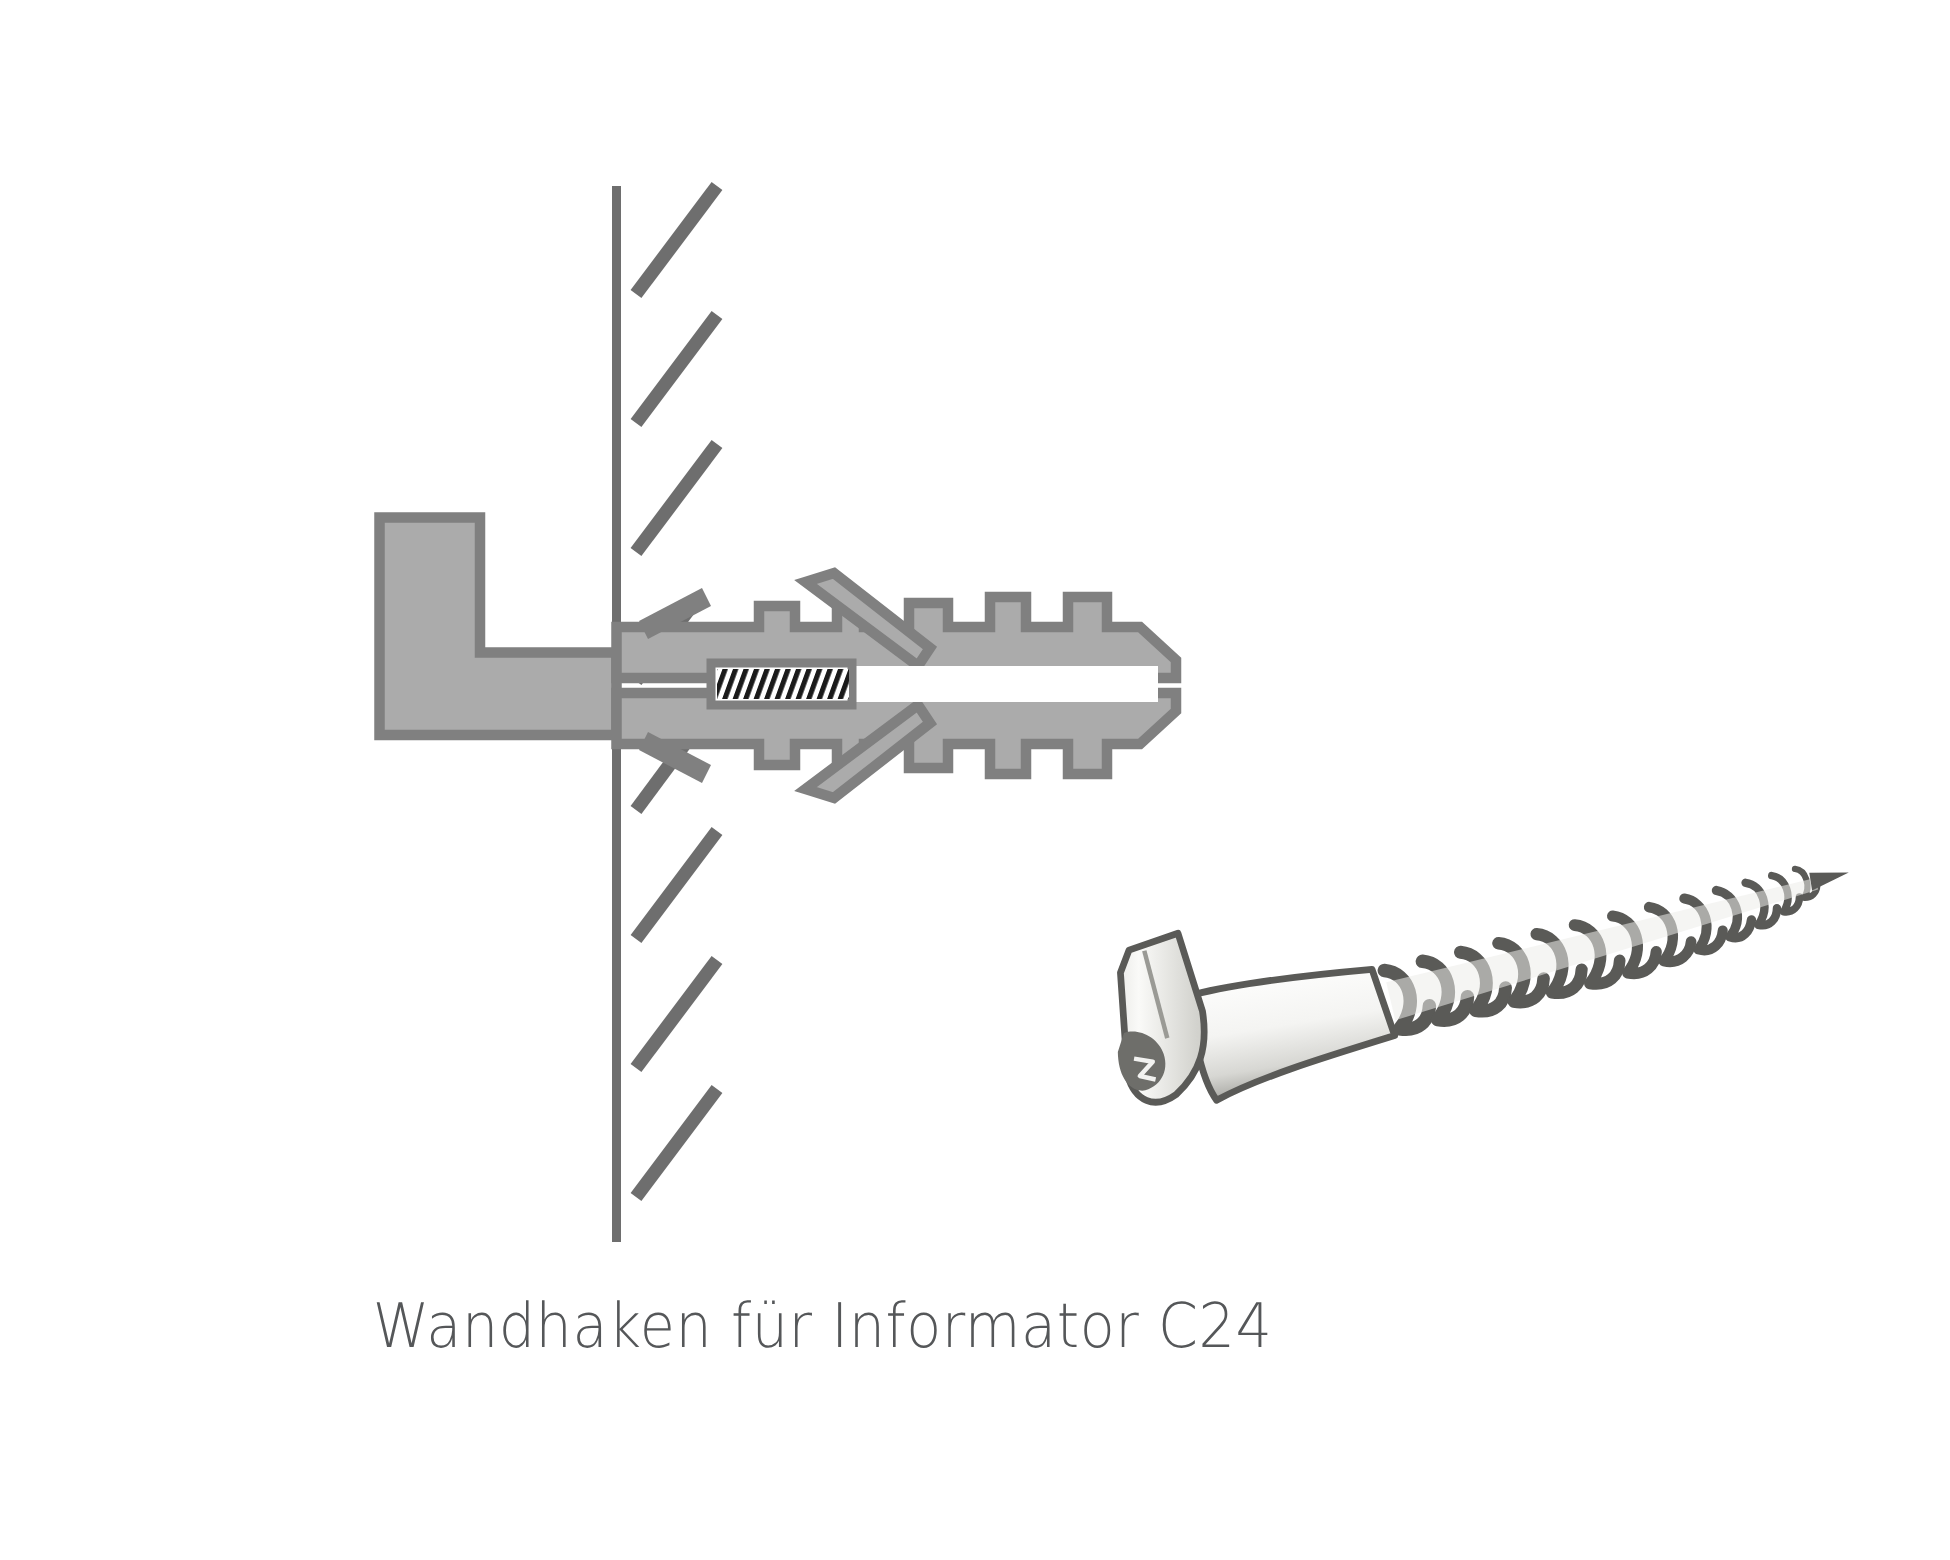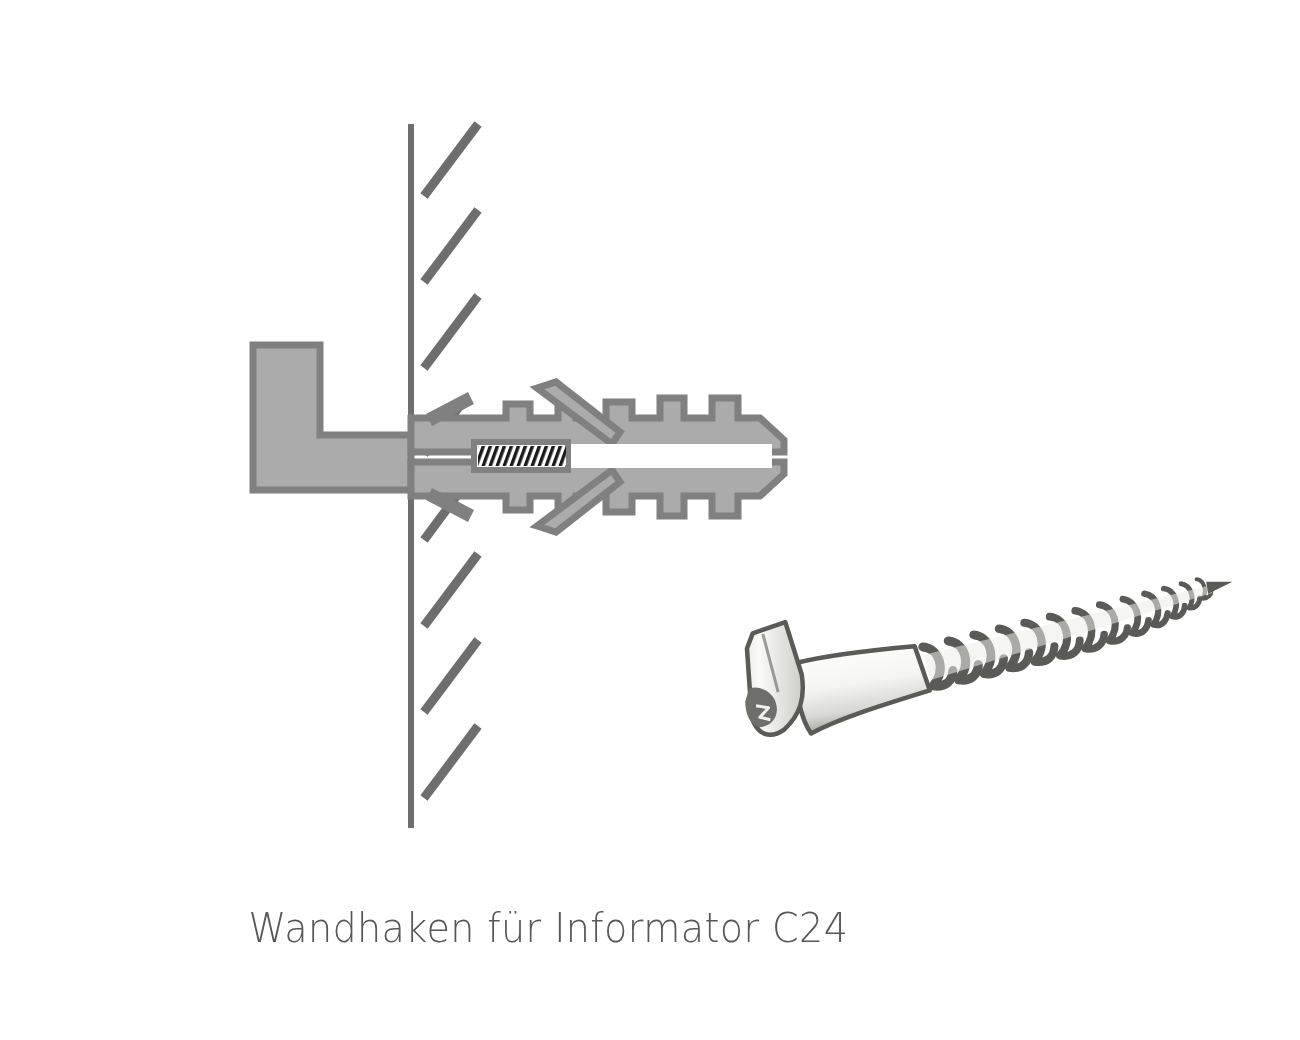--- a/index.html
+++ b/index.html
@@ -24,25 +24,24 @@
     position: absolute;
     left: 0;
     top: 0;
     width: 1300px;
     height: 1040px;
     display: block;
   }
   #caption-layer {
     position: absolute;
     left: 0;
-    top: 888px;
+    top: 860px;
     width: 1096px;
     height: 80px;
     display: flex;
-    align-items: center;
     justify-content: center;
     pointer-events: none;
   }
   #figure-caption {
     font-family: "DejaVu Sans", "Liberation Sans", sans-serif;
     font-weight: 300;
     font-size: 41px;
     letter-spacing: 0.4px;
     color: #555759;
     white-space: nowrap;

